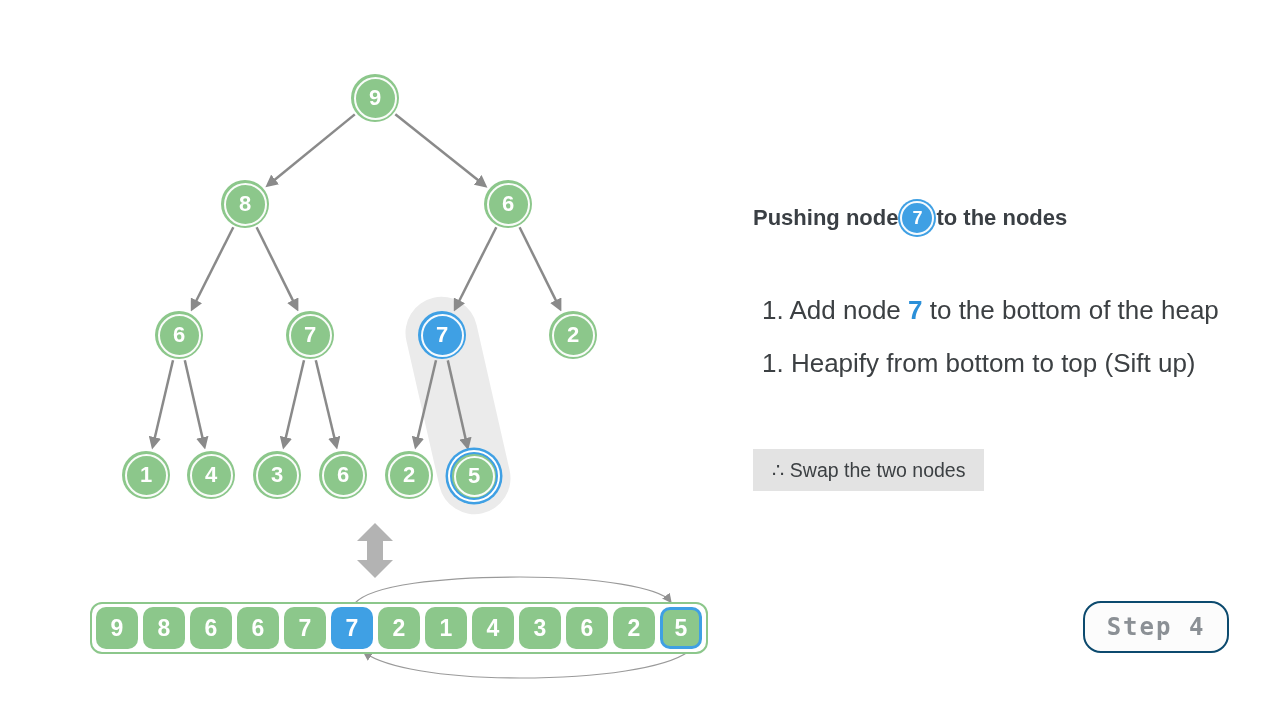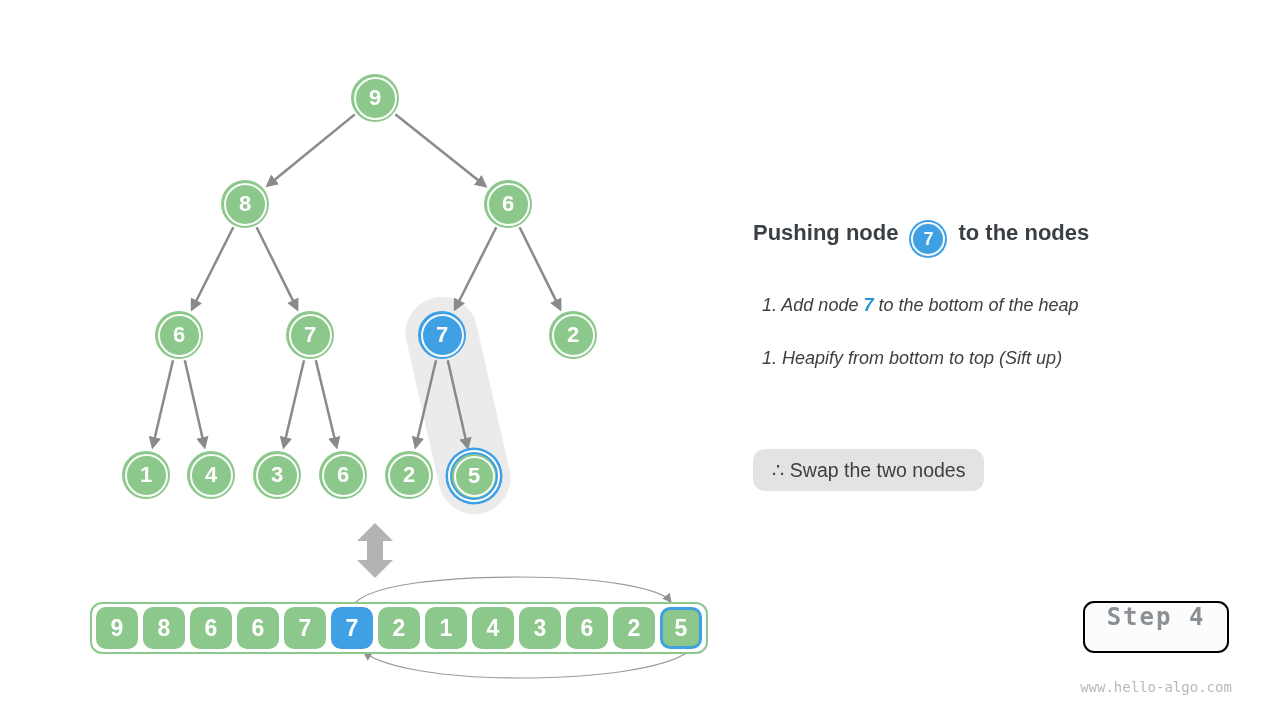--- a/index.html
+++ b/index.html
@@ -26,38 +26,38 @@
                 border:2px solid #8cc78b; border-radius:12px; background:#fff;
                 display:flex; align-items:center; justify-content:space-between;
                 padding:0 4px; }
   .acell { width:42px; height:42px; border-radius:10px; background:#8cc78b;
            color:#fff; font-weight:bold; font-size:23px;
            display:flex; align-items:center; justify-content:center; }
   .acell.blue { background:#3fa0e4; }
   .acell.target { border:3px solid #3fa0e4; }
 
   
-  .panel-title { position:absolute; left:753px; top:220px; display:flex; 
-                 gap:11px; font-weight:bold; font-size:22px; color:#3a3f44; }
+  .panel-title { position:absolute; left:753px; top:199px; display:flex; align-items:center;
+                 font-weight:bold; font-size:22px; color:#3a3f44; }
   .title-node { width:38px; height:38px; border-radius:50%; background:#3fa0e4; position:relative;
                 display:flex; align-items:center; justify-content:center;
                 color:#fff; font-weight:bold; font-size:18px; }
   .title-node::before { content:""; position:absolute; inset:2px; border:2px solid rgba(255,255,255,.95);
                 border-radius:50%; }
-  .txt { position:absolute; font-size:18px; color:#3c4043; white-space:pre;font-style:italic; }
+  .txt { position:absolute; font-size:26px; color:#3c4043; white-space:pre; }
   .hl-blue  { color:#2b90d9; font-weight:bold; }
   .hl-green { color:#4a9d4a; font-weight:bold; }
   .therefore-box { position:absolute; left:753px; top:449px; height:42px;
-                   background:#e3e3e3; border-radius:12px; display:flex; align-items:center;
+                   background:#e3e3e3; border-radius:0; display:flex; align-items:center;
                    padding:0 19px; font-size:19.5px; color:#3c4043; }
 
   
   .step-box { position:absolute; left:1083px; top:601px; width:146px; height:52px;
-              border:2px solid #000000; border-radius:11px; background:#fcfcfc;
-              display:flex; align-items:flex-start; justify-content:center;
+              border:2px solid #0c4a6e; border-radius:18px; background:#fcfcfc;
+              display:flex; align-items:center; justify-content:center;
               font-family:"DejaVu Sans Mono","Liberation Mono",monospace;
               font-weight:bold; font-size:24px; letter-spacing:2px; color:#8b9095; }
   .watermark { position:absolute; left:1040px; top:679px; width:232px; text-align:center;
                font-family:"DejaVu Sans Mono","Liberation Mono",monospace;
                font-size:14px; color:#b9b9b9; }
 </style>
 </head>
 <body>
 
 <div id="stage">
@@ -197,15 +197,14 @@
 
 
   <div class="therefore-box">
       <span>∴ Swap the two nodes</span>
     </div>
 
   <div class="step-box">
       <span>Step 4</span>
     </div>
 
-  <div class="watermark">www.hello-algo.com</div>
 
 </div>
 
 </body></html>

